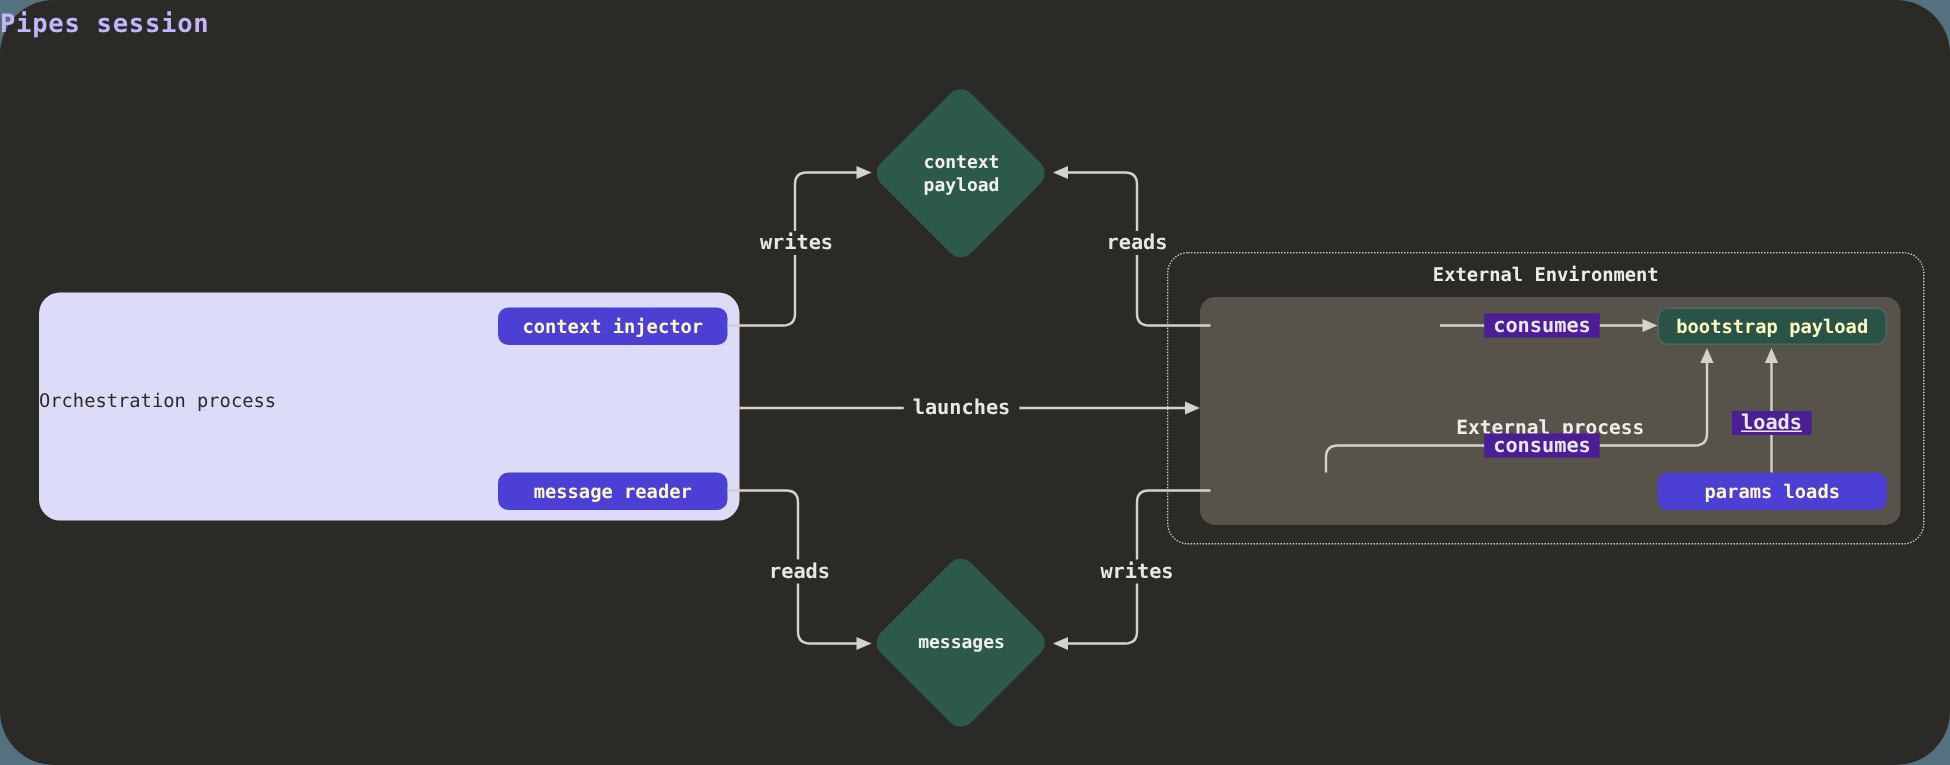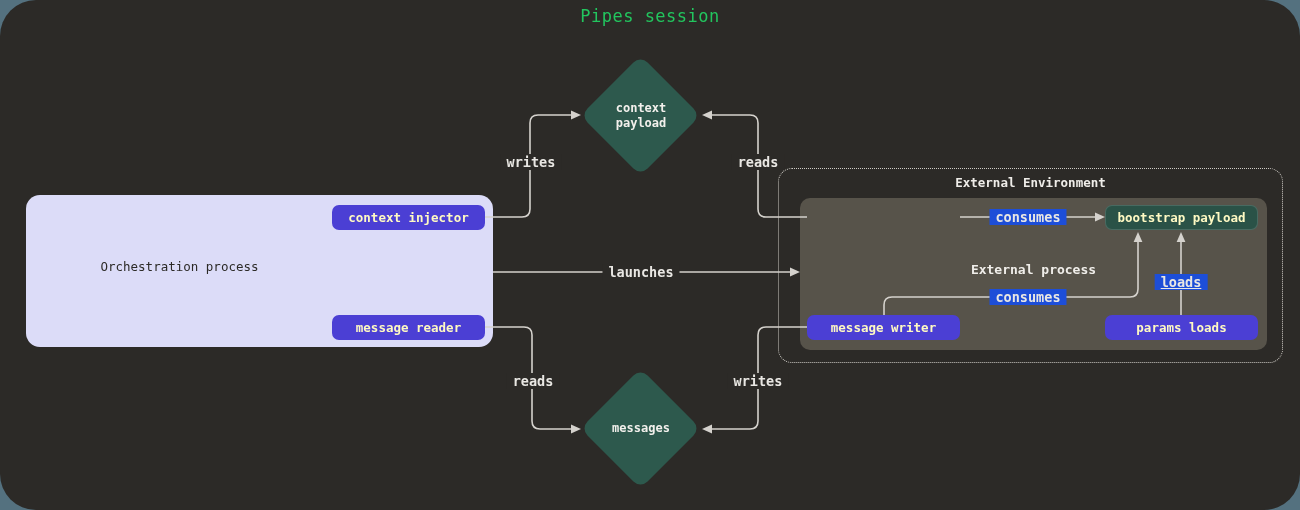--- a/index.html
+++ b/index.html
@@ -7,51 +7,51 @@
     width:1300px;height:510px;overflow:hidden;
     background:#54717f;
     font-family:"DejaVu Sans Mono","Liberation Mono",monospace;
   }
   .canvas{
     position:relative;width:1300px;height:510px;
     background:#2c2a27;border-radius:36px;
   }
   .title{
     position:absolute;top:6px;left:0;width:100%;
-    text-align:center;font-size:17px;font-weight:400;
-    color:#22c55e;letter-spacing:.5px;z-index:3;
+    font-size:17px;font-weight:700;
+    color:#c4b5fd;letter-spacing:.5px;z-index:3;
   }
   .wires{position:absolute;left:0;top:0;z-index:2;pointer-events:none;}
   .wires path{fill:none;stroke:#d5d2cd;stroke-width:1.6;}
   .wires polygon{fill:#d5d2cd;stroke:none;}
 
   
   .panel-lavender{
     position:absolute;left:26px;top:195px;width:467px;height:152px;
     background:#dcdcf8;border-radius:14px;z-index:1;
   }
   .panel-lavender-label{
     position:absolute;left:0;right:160px;top:64px;
-    text-align:center;font-size:12.5px;font-weight:500;color:#2c2a27;
+    font-size:12.5px;font-weight:500;color:#2c2a27;
   }
   .dotted-panel{
     position:absolute;left:778px;top:168px;width:505px;height:195px;
     border:1.5px dotted #cfccc6;border-radius:14px;
     box-sizing:border-box;z-index:1;
   }
   .dotted-label{
     position:absolute;left:0;right:0;top:6px;
     text-align:center;font-size:12.5px;font-weight:700;color:#efede9;
   }
   .panel-gray{
     position:absolute;left:21px;top:29px;width:467px;height:152px;
     background:#57534a;border-radius:10px;
   }
   .gray-label{
-    position:absolute;left:0;right:0;top:64px;
+    position:absolute;left:0;right:0;top:80px;
     text-align:center;font-size:13px;font-weight:700;color:#f0eeea;
   }
 
   
   .chip{
     position:absolute;width:153px;height:25px;border-radius:7px;
     display:flex;align-items:center;justify-content:center;
     font-size:12.5px;font-weight:700;color:#fef9c3;box-sizing:border-box;
   }
   .chip-purple{background:#4b3fd4;}
@@ -78,21 +78,21 @@
   .diamond-label.dl1{left:561px;top:101px;}
   .diamond-label.dl2{left:561px;top:421px;}
 
   
   .edge-label{
     position:absolute;z-index:4;transform:translate(-50%,-50%);
     font-size:13.5px;font-weight:600;color:#e9e7e3;
     padding:0 6px;white-space:nowrap;
   }
   .edge-label.dark{background:#2c2a27;}
-  .edge-label.gray{background:#1d4ed8;}
+  .edge-label.gray{background:#4c1d95;}
   .el-writes-top{left:531px;top:162px;}
   .el-reads-top{left:758px;top:162px;}
   .el-launches{left:641px;top:272px;}
   .el-reads-bottom{left:533px;top:381px;}
   .el-writes-bottom{left:758px;top:381px;}
   .el-consumes-top{left:1028px;top:217px;}
   .el-consumes-bottom{left:1028px;top:297px;}
   .el-loads{left:1181px;top:282px;text-decoration:underline;}
 </style>
 </head>
@@ -134,21 +134,20 @@
     <div class="chip chip-purple ci">context injector</div>
     <div class="chip chip-purple mr">message reader</div>
   </div>
 
   <div class="dotted-panel">
     <div class="dotted-label">External Environment</div>
 
     <div class="panel-gray">
       <div class="gray-label">External process</div>
       <div class="chip chip-teal bp">bootstrap payload</div>
-      <div class="chip chip-purple mw">message writer</div>
       <div class="chip chip-purple pl">params loads</div>
     </div>
   </div>
 
   <div class="diamond d1"></div>
   <div class="diamond-label dl1">context
 payload</div>
   <div class="diamond d2"></div>
   <div class="diamond-label dl2">messages</div>
 

